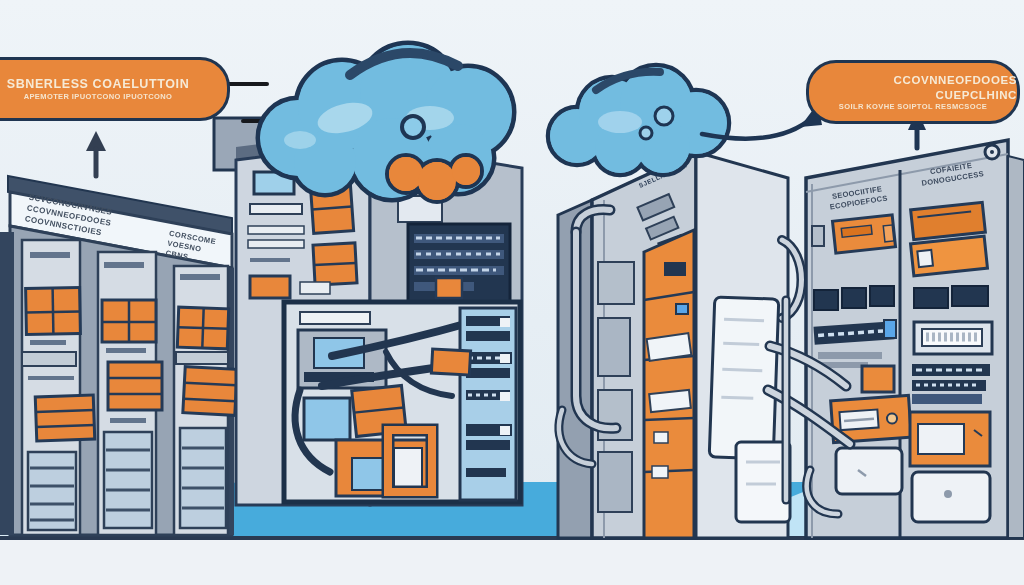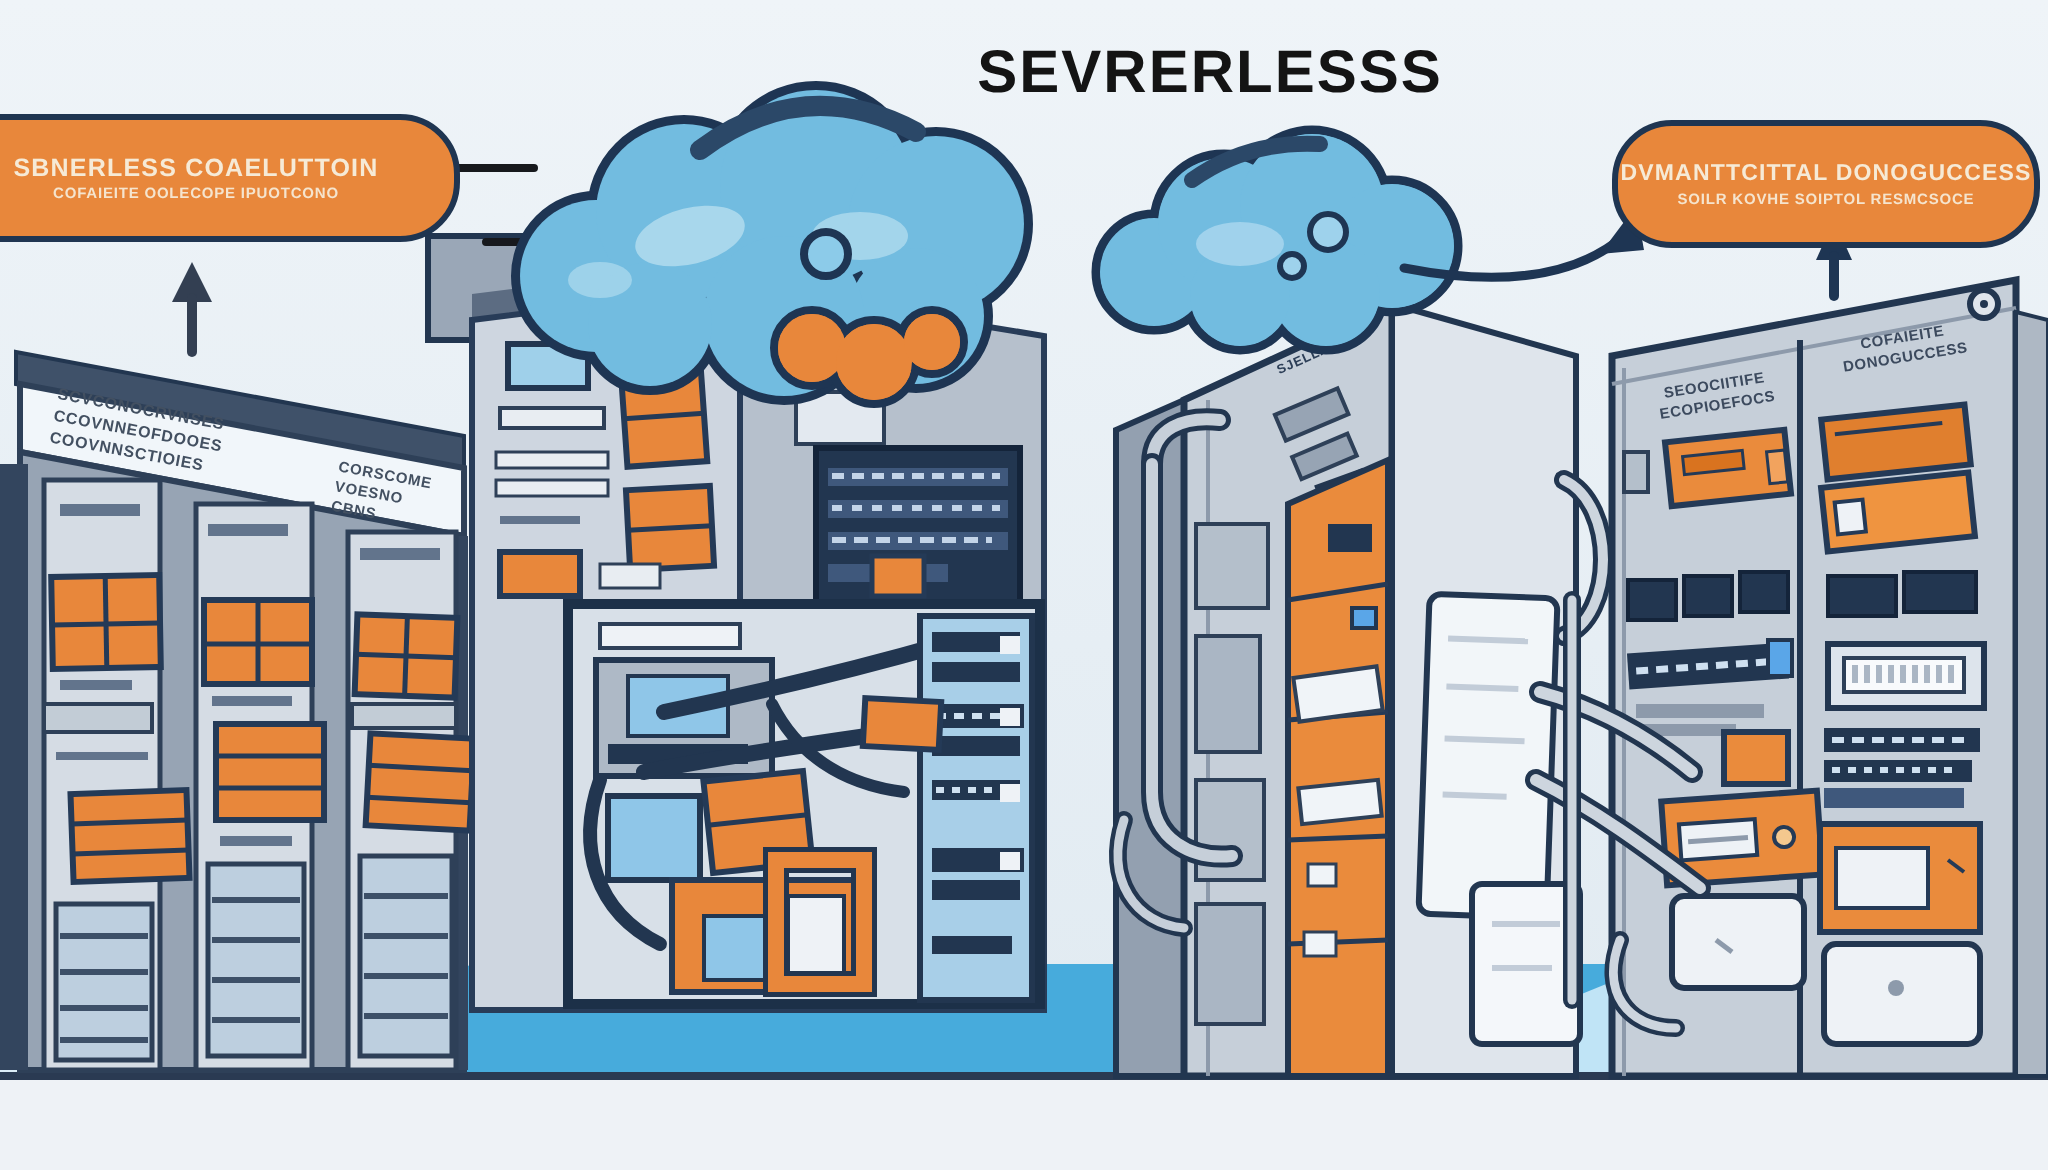--- a/index.html
+++ b/index.html
@@ -391,29 +391,28 @@
       <path d="M 96 131 L 86 151 L 106 151 Z" fill="#333f52"></path>
       <line x1="96" y1="149" x2="96" y2="176" stroke="#333f52" stroke-width="5" stroke-linecap="round"></line>
     </g>
 
     <g>
       <path d="M 917 110 L 908 130 L 926 130 Z" fill="#1e3553"></path>
       <line x1="917" y1="128" x2="917" y2="148" stroke="#1e3553" stroke-width="5" stroke-linecap="round"></line>
     </g>
   </svg>
 
-  <div id="title">SEVRERLESSS</div>
 
   <div class="banner" style="left:-34px;top:57px;width:258px;height:58px;">
     <div class="l1">SBNERLESS COAELUTTOIN</div>
-    <div class="l2">COFAIEITE OOLECOPE IPUOTCONO</div>
+    <div class="l2">APEMOTER IPUOTCONO IPUOTCONO</div>
   </div>
 
   <div class="banner" style="left:806px;top:60px;width:208px;height:58px;">
-    <div class="l1" style="font-size:11.5px">DVMANTTCITTAL DONOGUCCESS</div>
+    <div class="l1" style="font-size:11.5px">CCOVNNEOFDOOES CUEPCLHINC</div>
     <div class="l2">SOILR KOVHE SOIPTOL RESMCSOCE</div>
   </div>
 
   <div id="lr-header">
     <div class="colL hdr-txt">
       <div>SCVCONOCRVNSES</div>
       <div>CCOVNNEOFDOOES</div>
       <div>COOVNNSCTIOIES</div>
     </div>
     <div class="colR hdr-txt">

